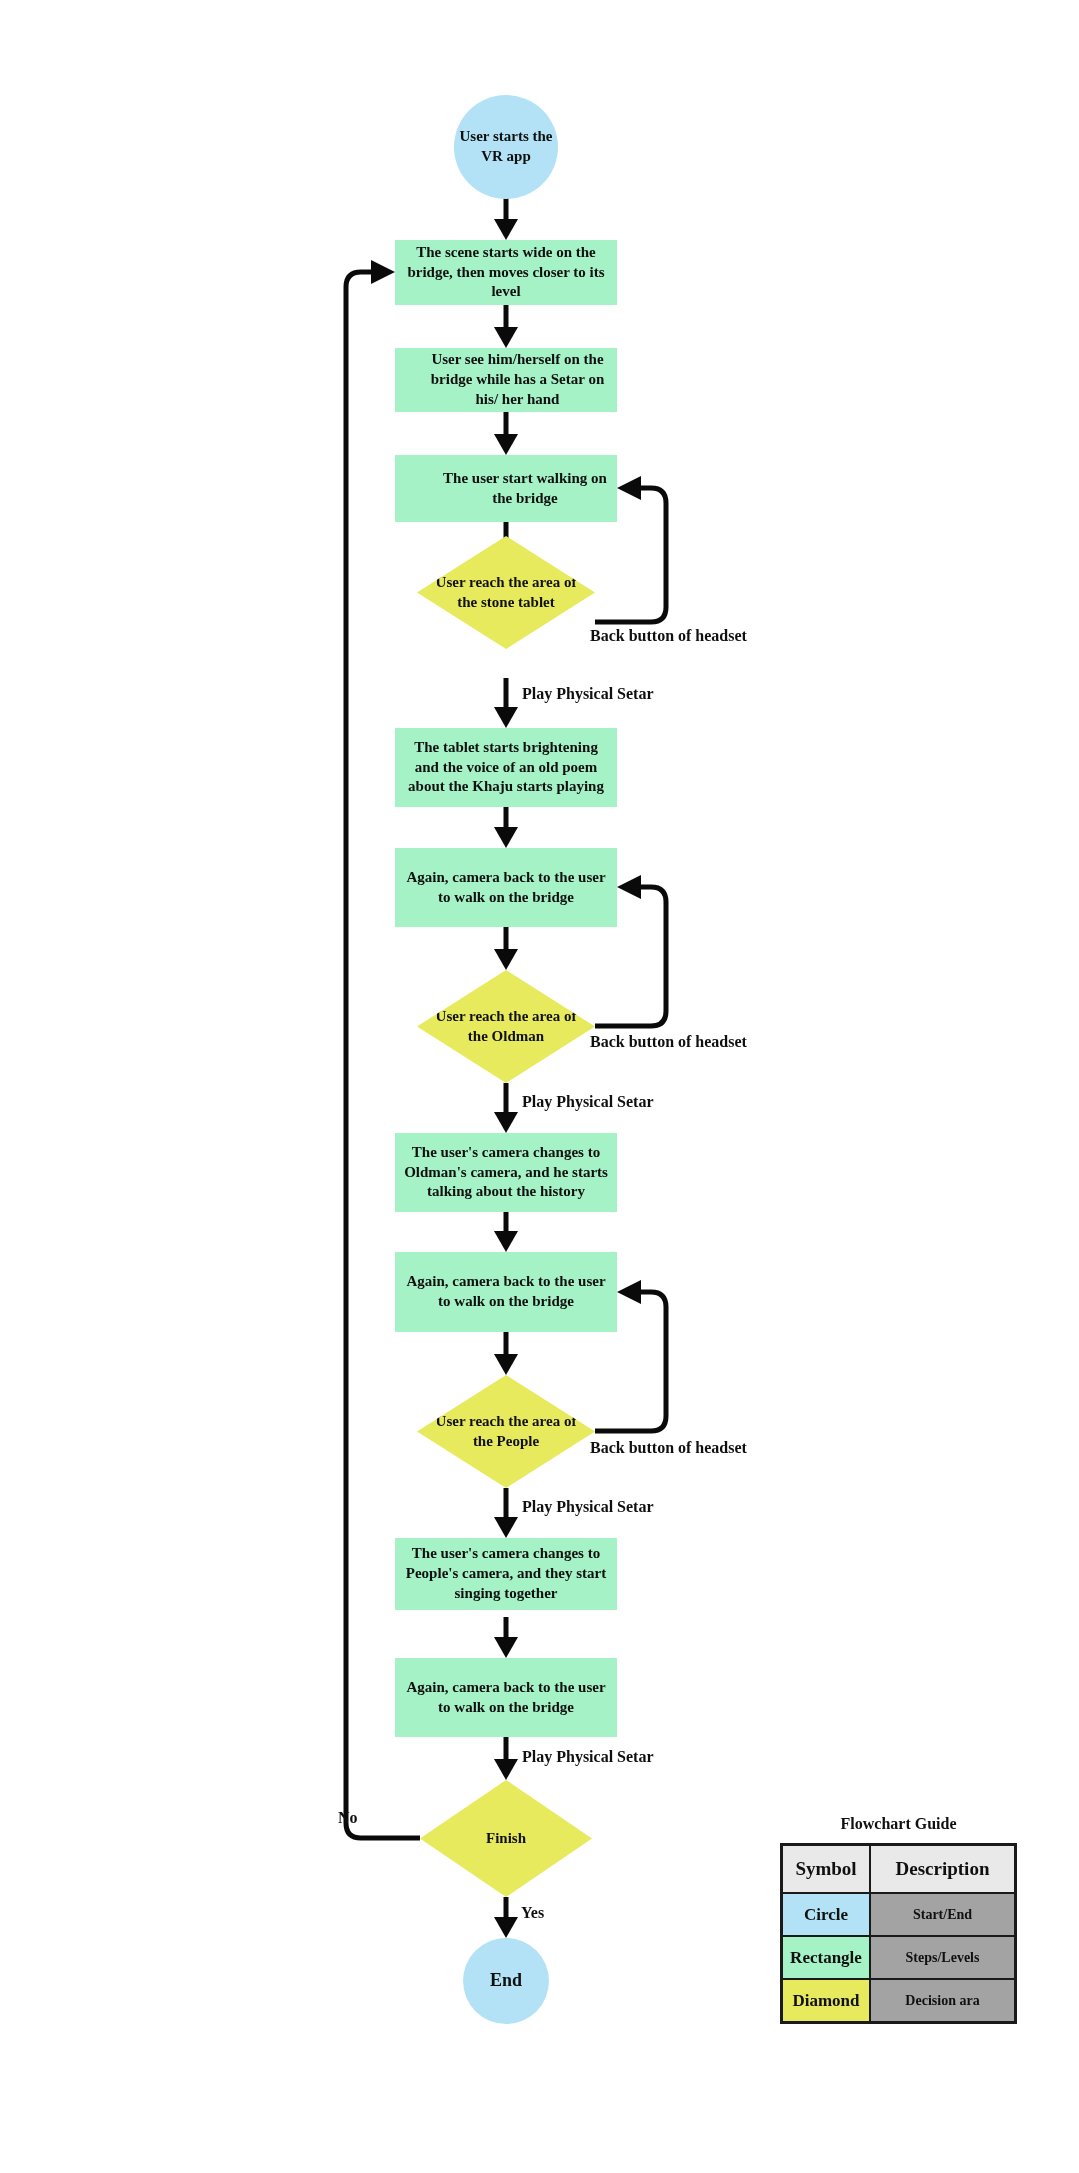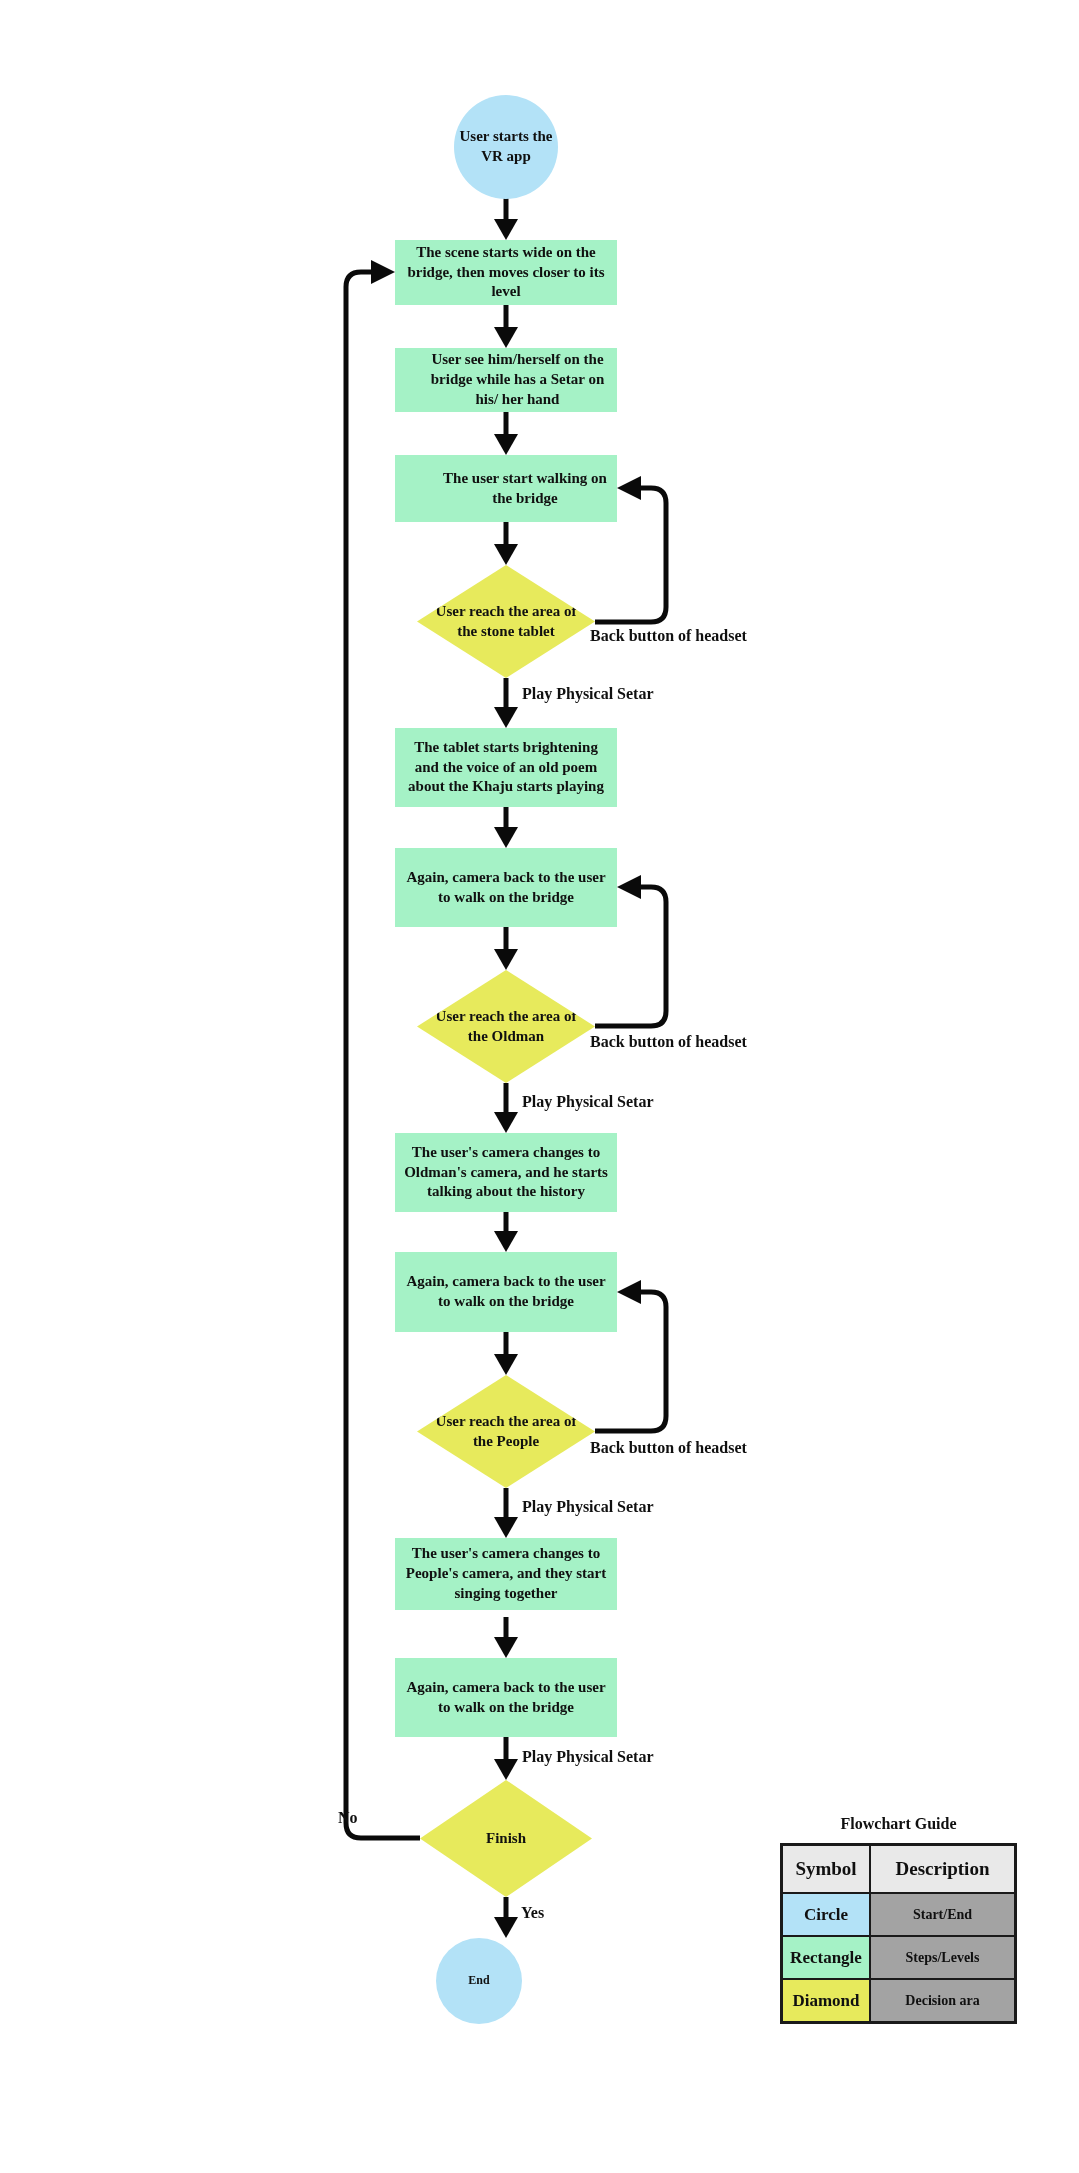--- a/index.html
+++ b/index.html
@@ -98,34 +98,34 @@
   <div class="abs rect-node" style="left:395px; top:240px;  width:222px; height:65px;">The scene starts wide on the bridge, then moves closer to its level</div>
   <div class="abs rect-node" style="left:395px; top:348px;  width:222px; height:64px;padding-left:32px;">User see him/herself on the bridge while has a Setar on his/ her hand</div>
   <div class="abs rect-node" style="left:395px; top:455px;  width:222px; height:67px;padding-left:47px;">The user start walking on the bridge</div>
   <div class="abs rect-node" style="left:395px; top:728px;  width:222px; height:79px;">The tablet starts brightening and the voice of an old poem about the Khaju starts playing</div>
   <div class="abs rect-node" style="left:395px; top:848px;  width:222px; height:79px;">Again, camera back to the user to walk on the bridge</div>
   <div class="abs rect-node" style="left:395px; top:1133px; width:222px; height:79px;">The user's camera changes to Oldman's camera, and he starts talking about the history</div>
   <div class="abs rect-node" style="left:395px; top:1252px; width:222px; height:80px;">Again, camera back to the user to walk on the bridge</div>
   <div class="abs rect-node" style="left:395px; top:1538px; width:222px; height:72px;">The user's camera changes to People's camera, and they start singing together</div>
   <div class="abs rect-node" style="left:395px; top:1658px; width:222px; height:79px;">Again, camera back to the user to walk on the bridge</div>
 
-  <div class="abs diamond-node" style="left:417px; top:565px; width:178px; height:113px;">
+  <div class="abs diamond-node" style="left:417px; top:536px; width:178px; height:113px;">
     <span>User reach the area of the stone tablet</span>
   </div>
   <div class="abs diamond-node" style="left:417px; top:970px; width:178px; height:113px;">
     <span>User reach the area of the Oldman</span>
   </div>
   <div class="abs diamond-node" style="left:417px; top:1375px; width:178px; height:113px;">
     <span>User reach the area of the People</span>
   </div>
   <div class="abs diamond-node" style="left:420px; top:1780px; width:172px; height:117px;">
     <span>Finish</span>
   </div>
 
-  <div class="abs circle-node" style="left:436px; top:1938px; width:86px; height:86px; font-size:12px;">End</div>
+  <div class="abs circle-node" style="left:463px; top:1938px; width:86px; height:86px; font-size:18px;">End</div>
 
   <div class="abs edge-label" style="left:590px; top:627px;">Back button of headset</div>
   <div class="abs edge-label" style="left:590px; top:1033px;">Back button of headset</div>
   <div class="abs edge-label" style="left:590px; top:1439px;">Back button of headset</div>
 
   <div class="abs edge-label" style="left:522px; top:685px;">Play Physical Setar</div>
   <div class="abs edge-label" style="left:522px; top:1093px;">Play Physical Setar</div>
   <div class="abs edge-label" style="left:522px; top:1498px;">Play Physical Setar</div>
   <div class="abs edge-label" style="left:522px; top:1748px;">Play Physical Setar</div>
 

